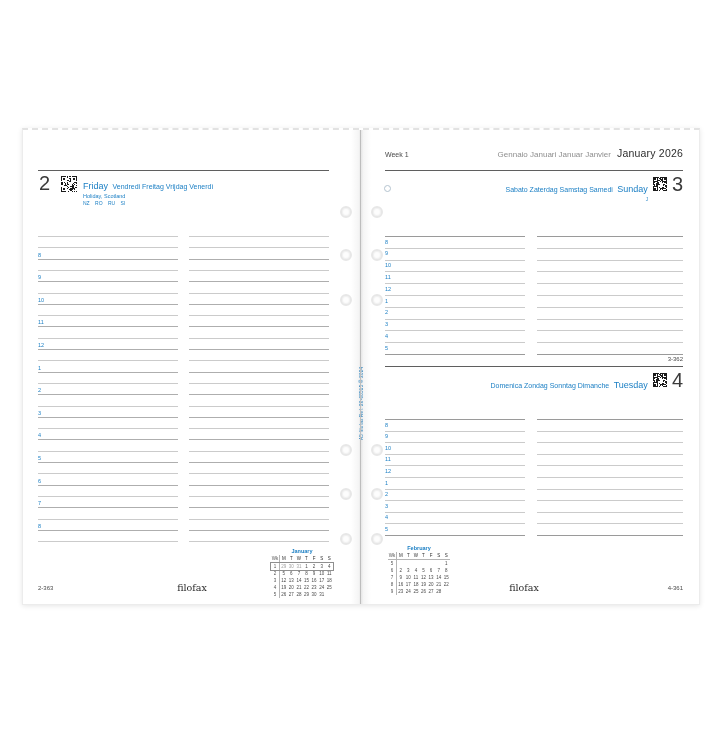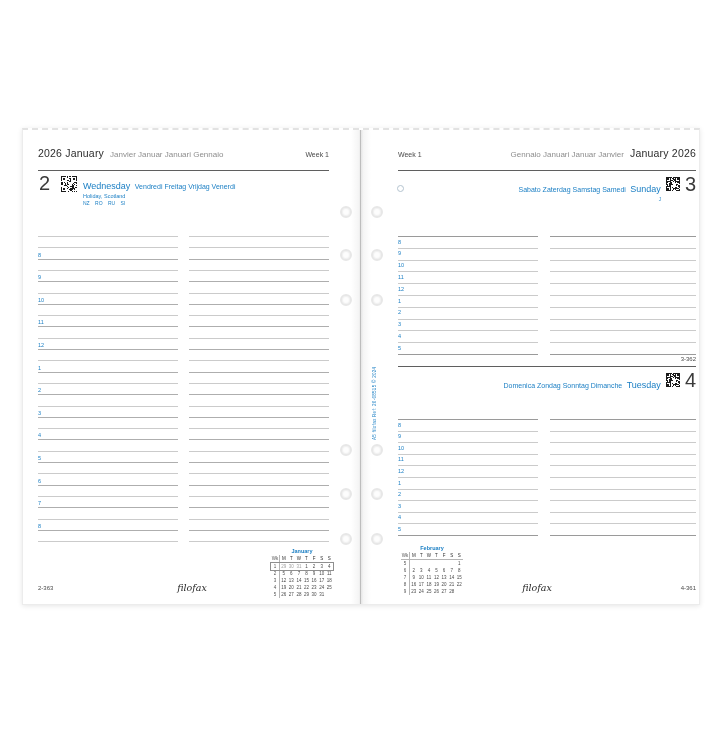--- a/index.html
+++ b/index.html
@@ -10,21 +10,21 @@
     font-family:"Liberation Sans",sans-serif;
     -webkit-font-smoothing:antialiased;
   }
   .spread{
     position:absolute;left:22px;top:128px;width:676px;height:474px;
     background:#fff;border:1px solid #ececec;
     border-top:2px dashed #e2e2e2;
     box-shadow:0 1px 5px rgba(0,0,0,.10);
   }
   .page{position:absolute;top:0;bottom:0;width:338px;}
-  #lp{left:0;} #rp{left:345px;}
+  #lp{left:0;} #rp{left:332px;}
   .spine-shade{
     position:absolute;left:328px;top:0;bottom:0;width:20px;pointer-events:none;
     background:linear-gradient(90deg,rgba(0,0,0,0) 0%,rgba(0,0,0,.04) 38%,rgba(0,0,0,.10) 50%,rgba(0,0,0,.04) 62%,rgba(0,0,0,0) 100%);
   }
   .spine-line{position:absolute;left:337px;top:0;bottom:0;width:1px;background:#cfcfcf;}
 
   .hdr-row{position:absolute;top:17px;height:16px;display:flex;align-items:baseline;gap:6px;}
   .hdr-title{font-size:10.5px;color:#2d2d2d;letter-spacing:.2px;white-space:nowrap;}
   .hdr-trans{font-size:8px;color:#8e8e8e;white-space:nowrap;}
   .hdr-week{font-size:7px;color:#4a4a4a;white-space:nowrap;}
@@ -46,21 +46,21 @@
   .cal-grid.hdr-r{border-bottom:.5px solid #b5b5b5;}
   .cal-grid.current{outline:.5px solid #8f8f8f;}
   .cal-cell{font-size:4.5px;color:#4a4a4a;text-align:center;height:7px;line-height:7px;}
   .cal-cell.hdr{color:#2f2f2f;}
   .cal-cell.wk{border-right:.5px solid #b5b5b5;color:#555;}
   .cal-cell.muted{color:#9f9f9f;}
 
   .pagecode{position:absolute;font-size:6px;color:#4a4a4a;}
   .logo{
     position:absolute;left:0;right:0;text-align:center;
-    font-family:"DejaVu Serif",serif;font-style:italic;
+    font-family:"DejaVu Serif",serif;
     font-size:9.5px;color:#2b2b2b;
   }
   .qr{position:absolute;}
   .qr svg{display:block;width:100%;height:100%;}
   .moon{position:absolute;width:5px;height:5px;border:1px solid #b4c3cf;border-radius:50%;}
   .hole{
     position:absolute;width:12px;height:12px;border-radius:50%;
     background:#fdfdfd;border:2px solid #e7e7e7;box-sizing:border-box;
     box-shadow:inset 0 0 2px rgba(0,0,0,.14);
   }
@@ -70,25 +70,20 @@
     font-size:4.5px;color:var(--blue);letter-spacing:.3px;
   }
   .day-row{position:absolute;display:flex;gap:5px;align-items:flex-start;}
 </style>
 </head>
 <body>
 
 <div class="spread">
 
   <div class="page" id="lp">
-    <div class="hdr-row" style="left:15px;width:291px">
-      <span class="hdr-title">2026 January</span>
-      <span class="hdr-trans">Janvier Januar Januari Gennaio</span>
-      <span class="hdr-week" style="margin-left:auto">Week 1</span>
-    </div>
     <div class="rule" style="left:15px;top:40px;width:291px"></div>
 
     <div class="daynum" style="position:absolute;left:16px;top:43px">2</div>
     <div class="qr" style="left:38px;top:46px;width:16px;height:16px">
         <svg viewBox="0 0 21 21" shape-rendering="crispEdges" preserveAspectRatio="none">
           <rect x="0" y="0" width="7" height="7" fill="#1a1a1a"></rect>
           <rect x="1" y="1" width="5" height="5" fill="#fff"></rect>
           <rect x="2" y="2" width="3" height="3" fill="#1a1a1a"></rect>
           <rect x="14" y="0" width="7" height="7" fill="#1a1a1a"></rect>
           <rect x="15" y="1" width="5" height="5" fill="#fff"></rect>
@@ -202,21 +197,21 @@
           <rect x="9" y="20" width="1" height="1" fill="#1a1a1a"></rect>
           <rect x="10" y="20" width="1" height="1" fill="#1a1a1a"></rect>
           <rect x="15" y="20" width="1" height="1" fill="#1a1a1a"></rect>
           <rect x="17" y="20" width="1" height="1" fill="#1a1a1a"></rect>
           <rect x="18" y="20" width="1" height="1" fill="#1a1a1a"></rect>
           <rect x="20" y="20" width="1" height="1" fill="#1a1a1a"></rect>
         </svg>
       </div>
     <div style="position:absolute;left:60px;top:45px">
       <div>
-        <span class="dayname-big">Wednesday</span>
+        <span class="dayname-big">Friday</span>
         <span class="dayname-small">Vendredi Freitag Vrijdag Venerdì</span>
       </div>
       <div class="tiny-blue">Holiday, Scotland</div>
       <div class="tiny-blue" style="word-spacing:4px;font-size:5px">NZ RO RU SI</div>
     </div>
 
     <div id="lp-sched">
         <div class="sched-line" style="left: 15px; width: 140px; top: 106px;"></div>
         <div class="sched-line" style="left: 15px; width: 140px; top: 117.3px;"></div>
         <div class="sched-line hour" style="left: 15px; width: 140px; top: 128.6px;"></div>

